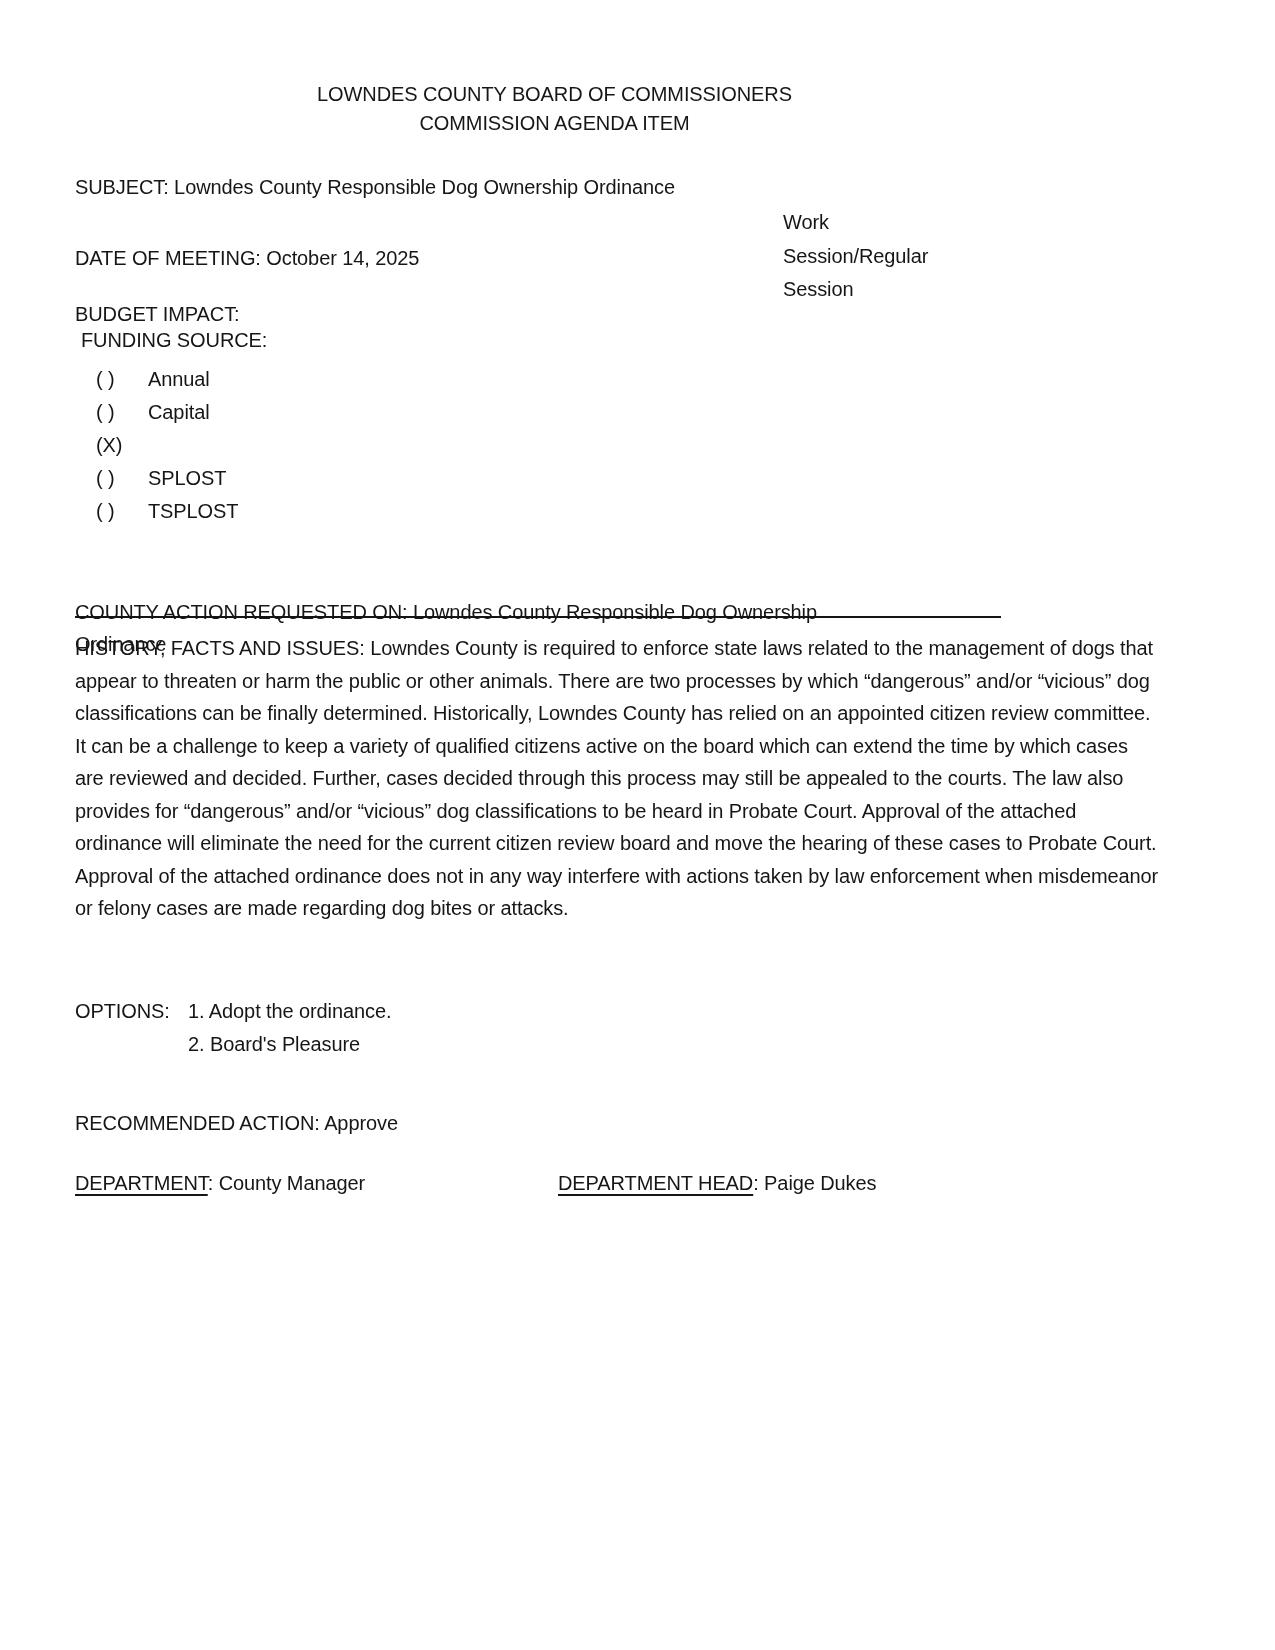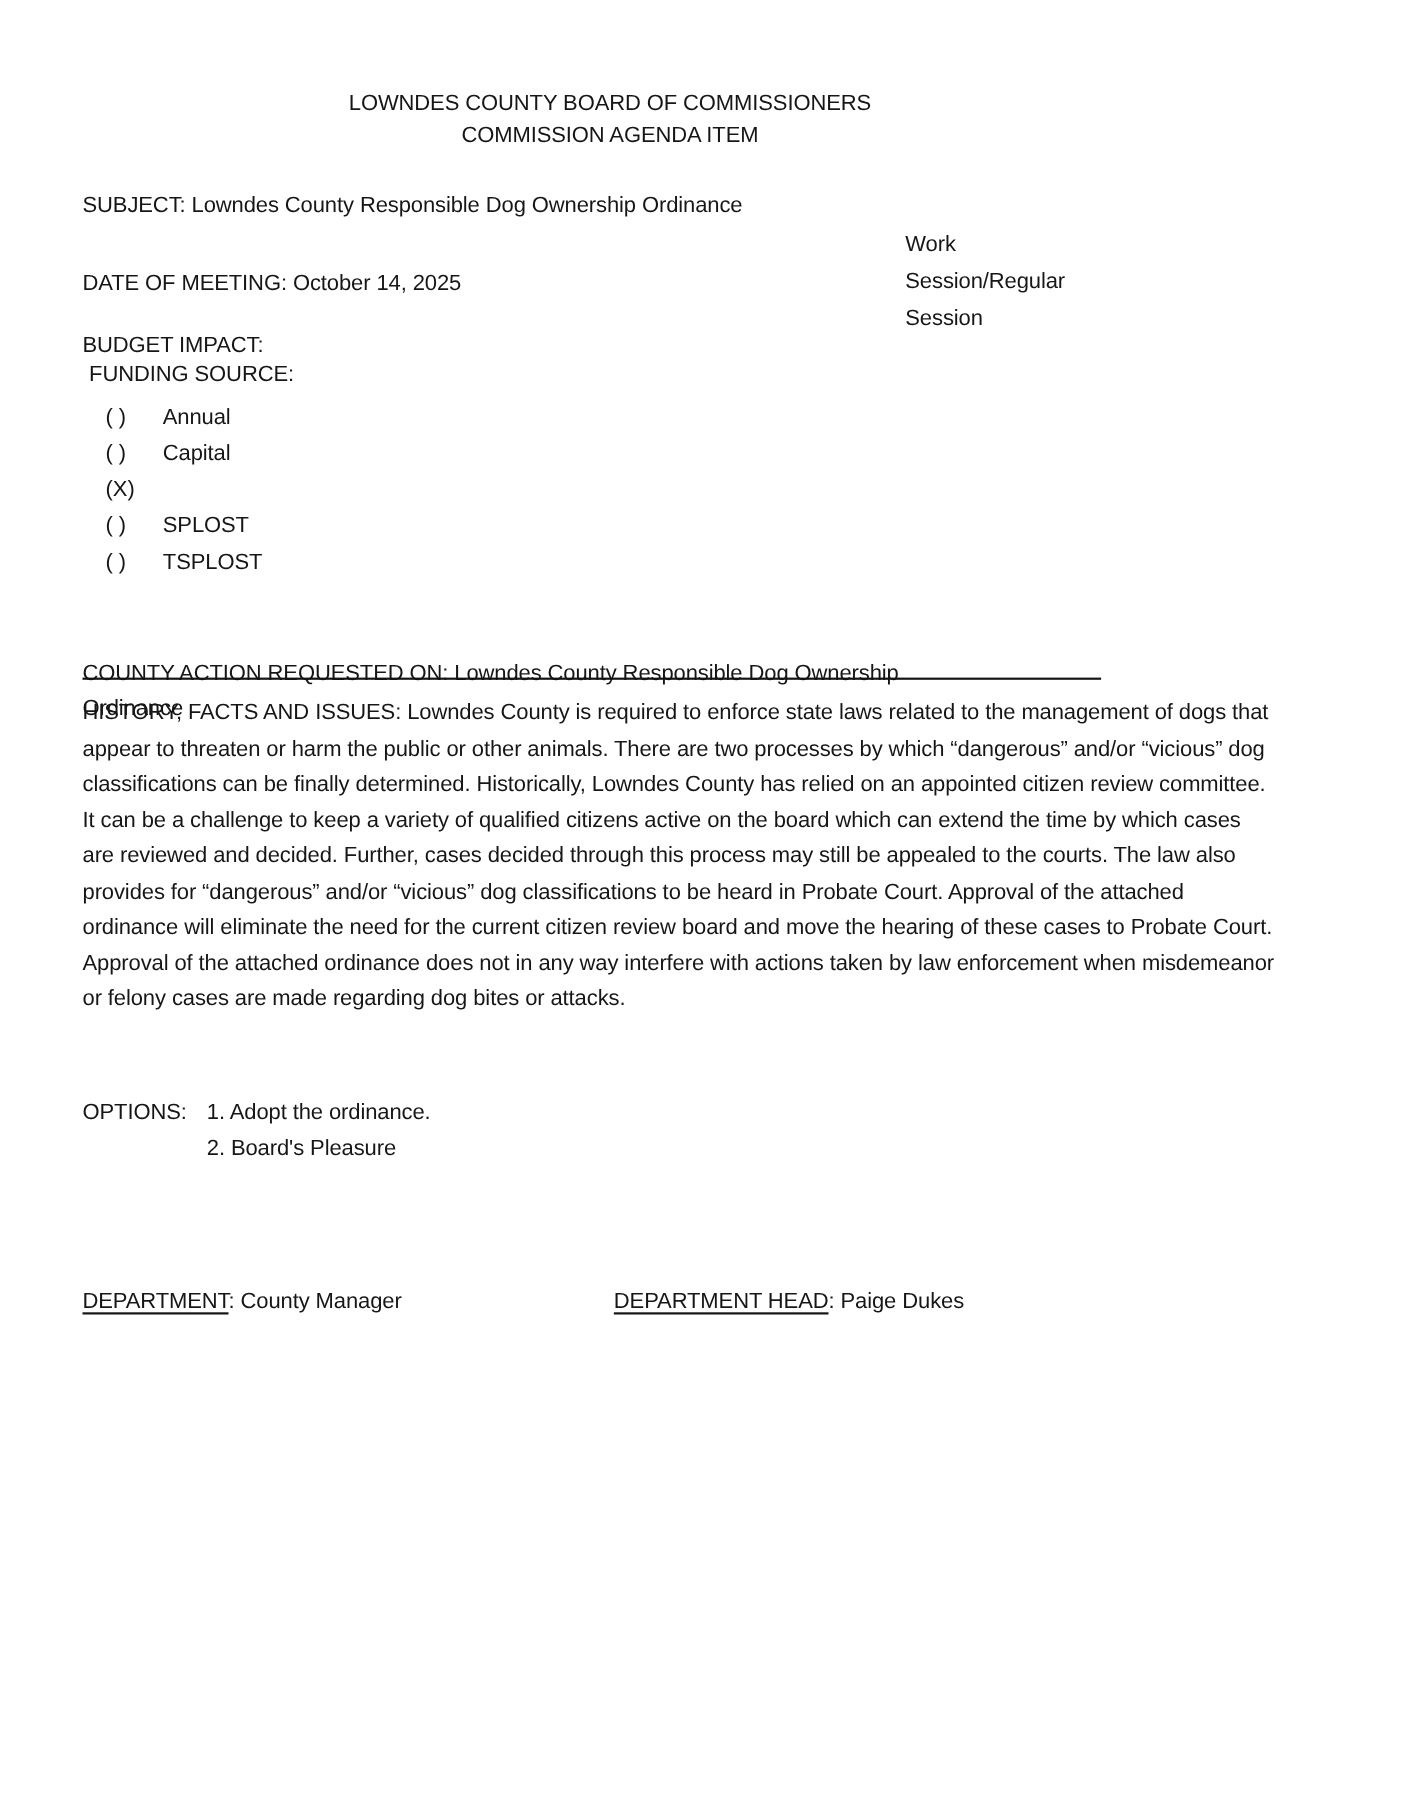--- a/index.html
+++ b/index.html
@@ -21,21 +21,21 @@
 
   .doc-header {
     left: 0;
     top: 80px;
     width: 1109px;
     text-align: center;
     line-height: 29px;
   }
 
   .subject-line   { left: 75px;  top: 174px; width: 900px; line-height: 26px; }
-  .session-block  { left: 783px; top: 206px; width: 172px; line-height: 33.5px; margin-left: 40px; }
+  .session-block  { left: 783px; top: 206px; width: 172px; line-height: 33.5px; }
   .date-line      { left: 75px;  top: 245px; width: 620px; line-height: 26px; }
 
   .budget-impact  { left: 75px;  top: 301px; line-height: 26px; }
   .funding-source { left: 81px;  top: 327px; line-height: 26px; }
 
   .funding-list   { left: 96px;  top: 366px; width: 400px; }
   .funding-row    { display: flex; height: 33px; line-height: 26px; align-items: flex-start; }
   .funding-mark   { width: 52px; flex: 0 0 52px; }
   .funding-label  { flex: 1; }
 
@@ -107,19 +107,20 @@
   <div class="abs rule-line"></div>
 
   <div class="abs history-par">HISTORY, FACTS AND ISSUES: Lowndes County is required to enforce state laws related to the management of dogs that appear to threaten or harm the public or other animals.  There are two processes by which “dangerous” and/or “vicious” dog classifications can be finally determined.  Historically, Lowndes County has relied on an appointed citizen review committee.  It can be a challenge to keep a variety of qualified citizens active on the board which can extend the time by which cases are reviewed and decided.  Further, cases decided through this process may still be appealed to the courts.  The law also provides for “dangerous” and/or “vicious” dog classifications to be heard in Probate Court.  Approval of the attached ordinance will eliminate the need for the current citizen review board and move the hearing of these cases to Probate Court.  Approval of the attached ordinance does not in any way interfere with actions taken by law enforcement when misdemeanor or felony cases are made regarding dog bites or attacks.</div>
 
   <div class="abs options-label">OPTIONS:</div>
   <div class="abs options-items">
     <div>1. Adopt the ordinance.</div>
     <div>2. Board's Pleasure</div>
   </div>
 
+  <div class="abs recommended">RECOMMENDED ACTION: Approve</div>
 
   <div class="abs dept-left"><span class="u">DEPARTMENT</span><span>: County Manager</span></div>
 
   <div class="abs dept-right"><span class="u">DEPARTMENT HEAD</span><span>: Paige Dukes</span></div>
 
 
 </div>
 
 </body></html>

